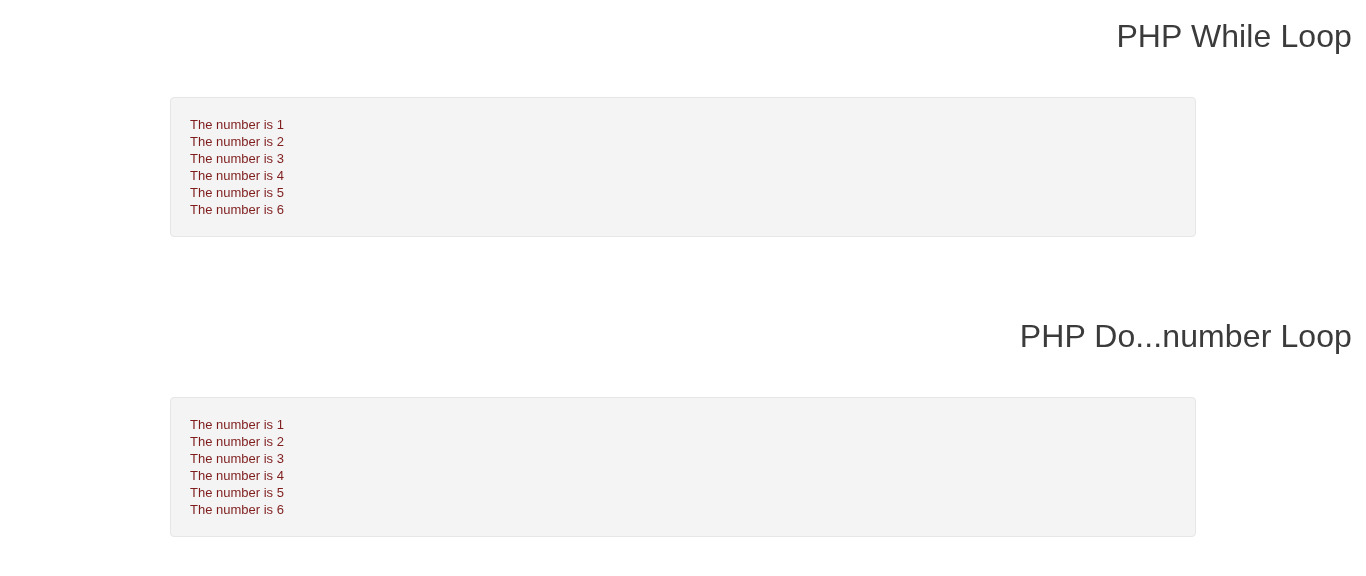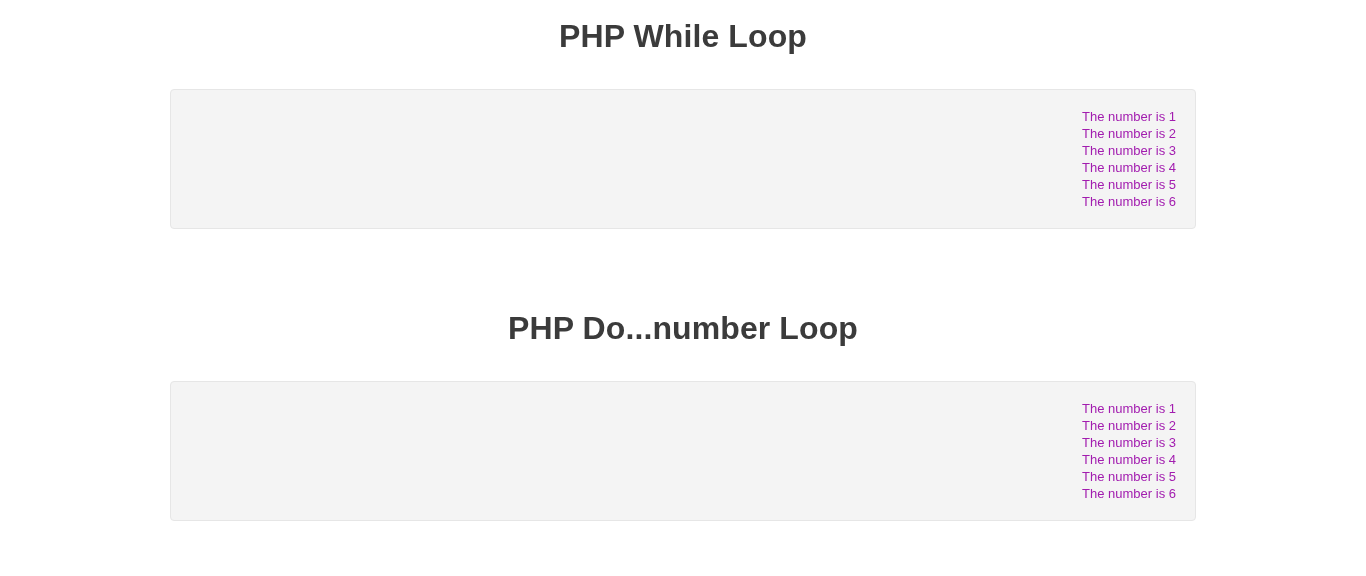--- a/index.html
+++ b/index.html
@@ -22,25 +22,25 @@
     height: 576px;
     background: #ffffff;
   }
 
   .section {
     width: 100%;
   }
 
   .heading {
     margin: 0;
-    padding: 6px;
-    text-align: center;
+    padding: 14px;
+    text-align: right;
     font-family: "Liberation Sans", sans-serif;
     font-size: 32px;
-    font-weight: 700;
+    font-weight: 400;
     line-height: 38px;
     color: #3b3b3b;
     letter-spacing: 0.1px;
   }
 
   .section-while .heading {
     padding-top: 17px;
   }
 
   .section-dowhile .heading {
@@ -64,23 +64,22 @@
 
   .section-dowhile .output-box {
     margin-top: 28px;
     min-height: 137px;
   }
 
   .out-line {
     font-family: "Liberation Sans", sans-serif;
     font-size: 13px;
     line-height: 17px;
-    color: #a21caf;
+    color: #7f1d1d;
     white-space: pre;
-    text-align: right;
   }
 
   .spacer-between {
     height: 80px;
   }
 </style>
 </head>
 <body>
 
 <div class="page">

